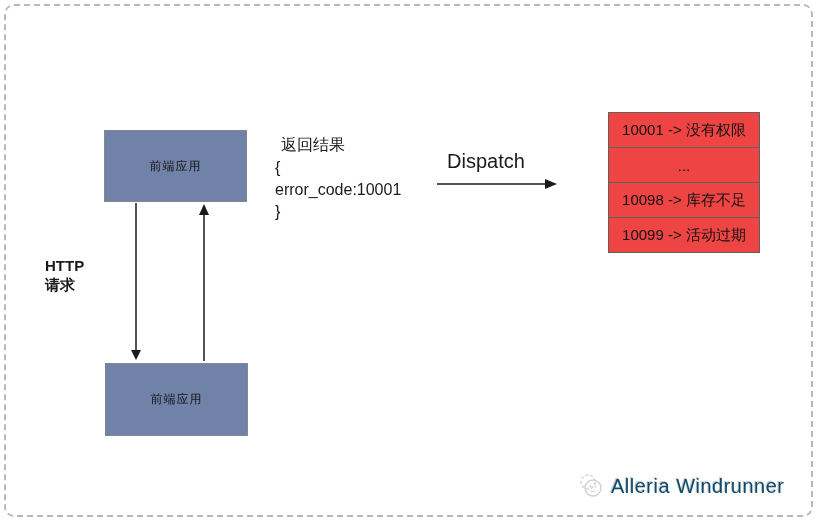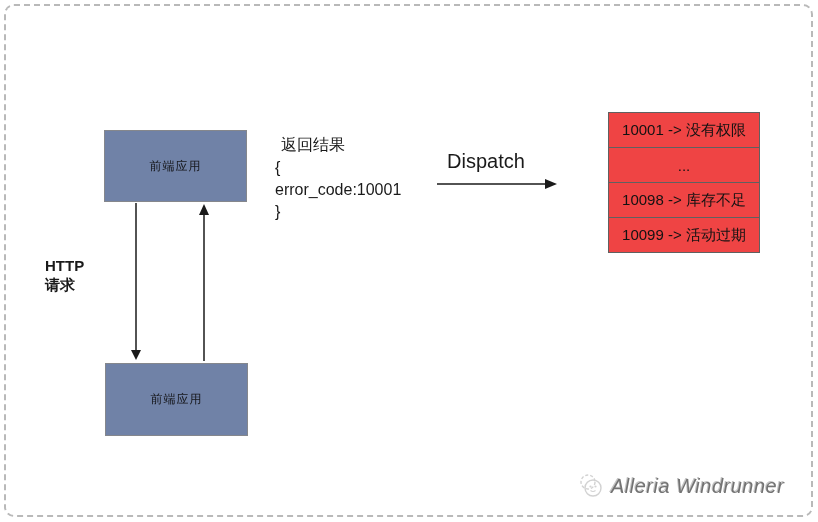--- a/index.html
+++ b/index.html
@@ -79,25 +79,24 @@
   .error-row:first-child { margin-top: 0; }
   .watermark {
     position: absolute;
     left: 578px; top: 473px;
     display: flex;
     align-items: center;
     gap: 7px;
   }
   .watermark-text {
     font-size: 20px;
-    color: #737373;
+    color: #0c4a6e;
     text-shadow: -1px -1px 0 #c6c6c6, 1px 1px 0 #ffffff;
     letter-spacing: 0.5px;
     white-space: nowrap;
-    font-style: italic;
   }
 </style>
 </head>
 <body>
 
 <div class="canvas">
 
   <div class="frame"></div>
 
   <svg class="arrow-layer" viewBox="0 0 818 522" xmlns="http://www.w3.org/2000/svg">

